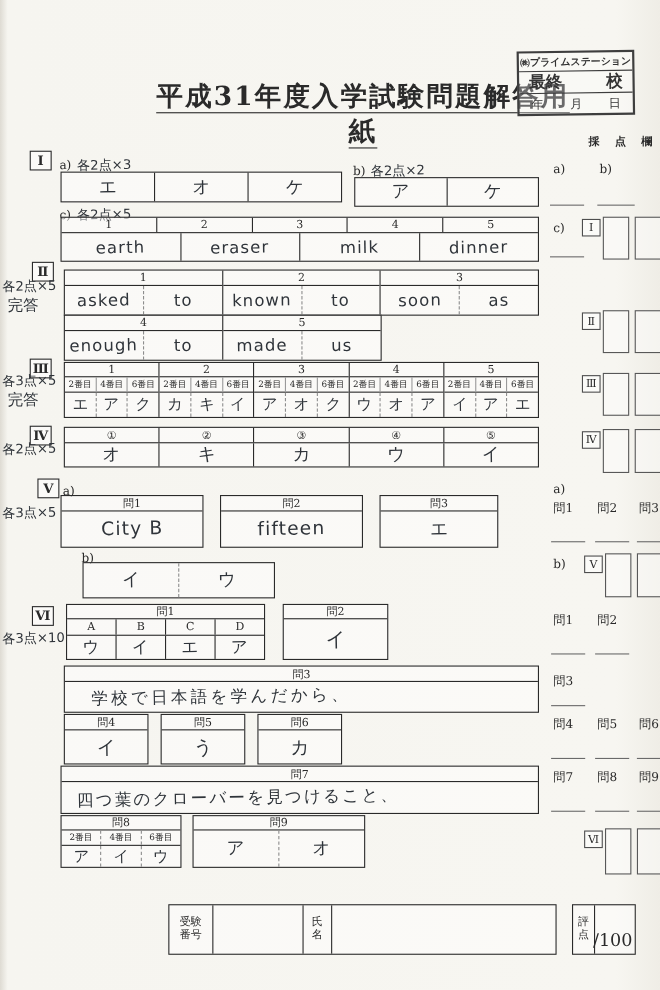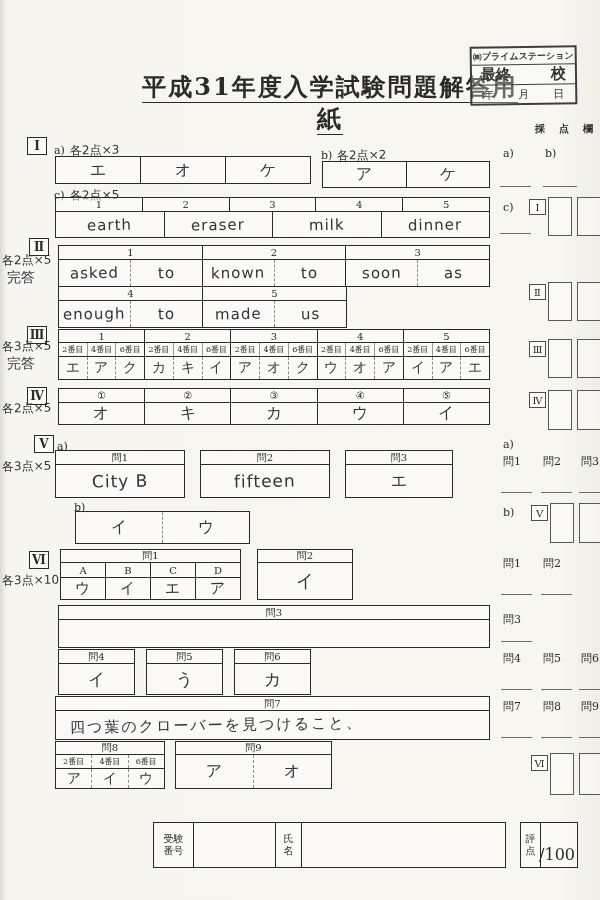--- a/index.html
+++ b/index.html
@@ -361,20 +361,23 @@
     </div>
   </div>
   <div class="abs tblc" style="left:257px;top:549px;width:96px;height:51px;">
     <div class="ghdr" style="height:12px;">問2</div>
     <div class="c">
         <span class="hw" style="font-size:18px;">イ</span>
       </div>
   </div>
   <div class="abs tblc" style="left:58px;top:605px;width:432px;height:43px;">
     <div class="ghdr">問3</div>
+    <div class="c" style="justify-content:flex-start;padding-left:24px;">
+      <span class="hw" style="font-size:15px;letter-spacing:3px;">学校で日本語を学んだから、</span>
+    </div>
   </div>
   <div class="abs tblc" style="left:58px;top:649px;width:77px;height:46px;">
     <div class="ghdr">問4</div>
     <div class="c">
         <span class="hw" style="font-size:17px;">イ</span>
       </div>
   </div>
   <div class="abs tblc" style="left:146px;top:649px;width:77px;height:46px;">
     <div class="ghdr">問5</div>
     <div class="c">

